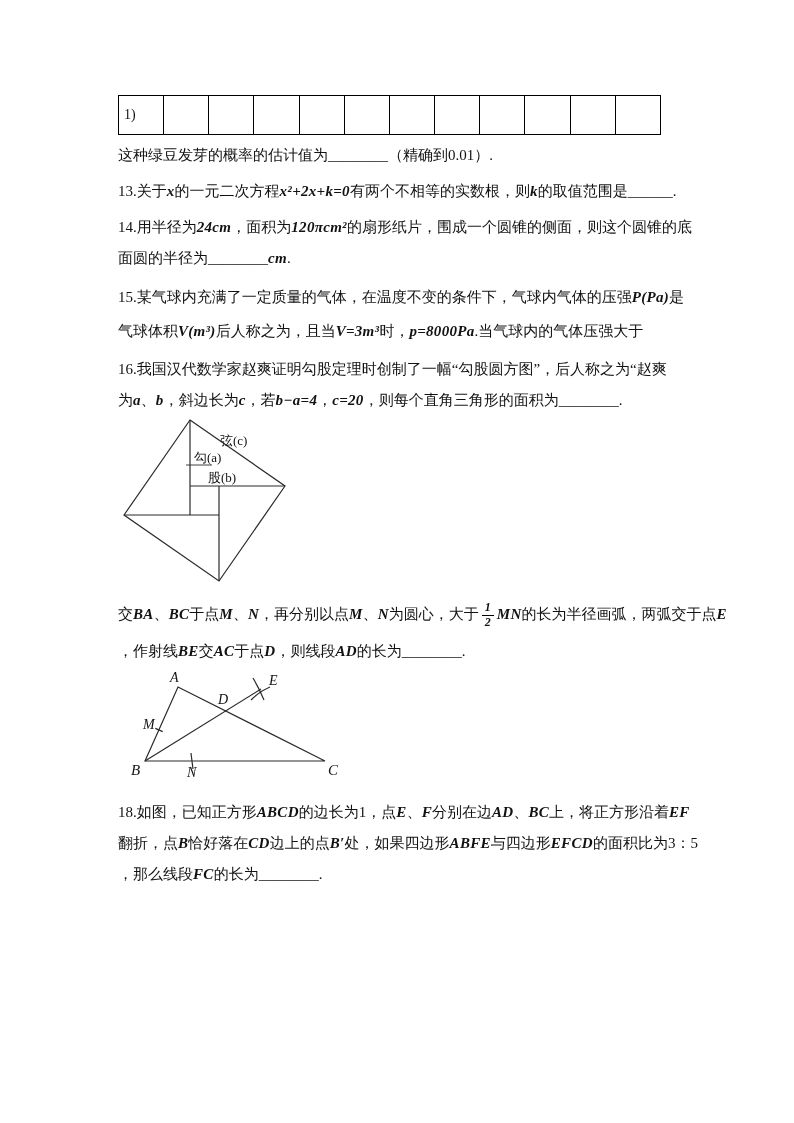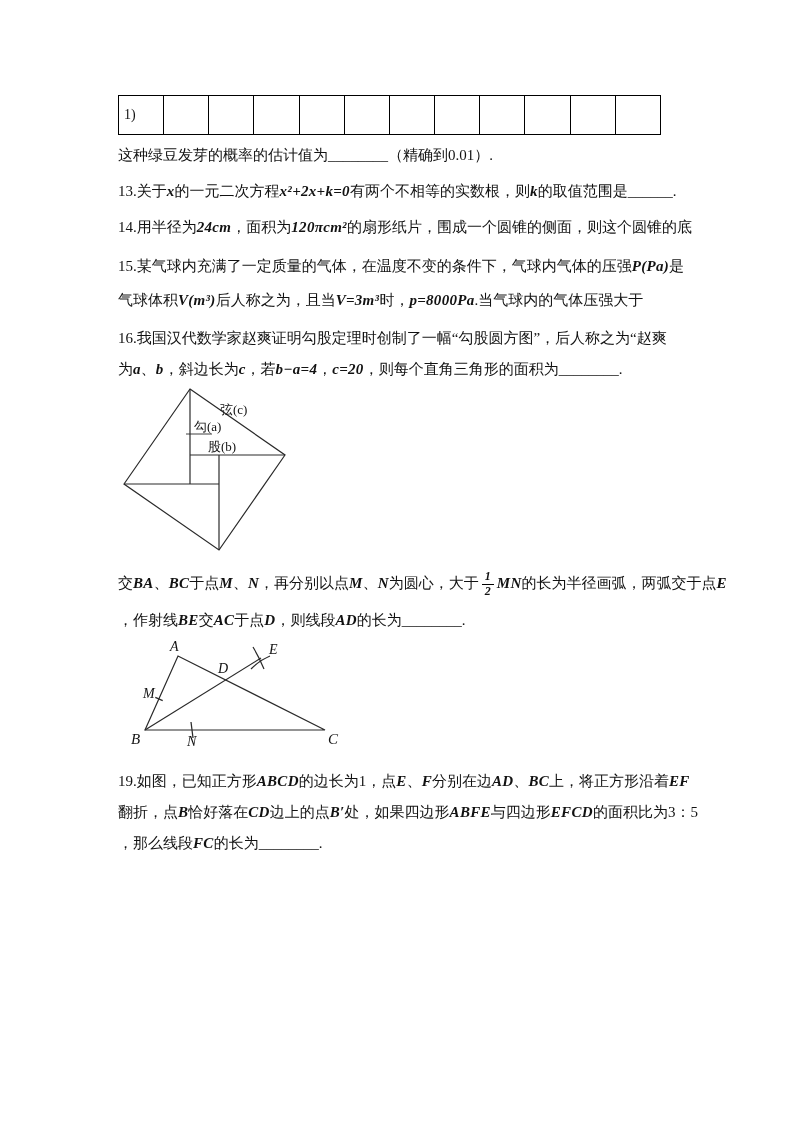--- a/index.html
+++ b/index.html
@@ -59,20 +59,21 @@
     <div class="block">
       <div class="line"><span>这种绿豆发芽的概率的估计值为________（精确到0.01）.</span></div>
     </div>
 
     <div class="block">
       <div class="line"><span>13.关于</span><span class="m">x</span><span>的一元二次方程</span><span class="m">x²+2x+k=0</span><span>有两个不相等的实数根，则</span><span class="m">k</span><span>的取值范围是______.</span></div>
     </div>
 
     <div class="block">
       <div class="line"><span>14.用半径为</span><span class="m">24cm</span><span>，面积为</span><span class="m">120πcm²</span><span>的扇形纸片，围成一个圆锥的侧面，则这个圆锥的底</span></div>
+      <div class="line"><span>面圆的半径为________</span><span class="m">cm</span><span>.</span></div>
     </div>
 
     <div class="block" style="margin-top:6px;">
       <div class="line tall"><span>15.某气球内充满了一定质量的气体，在温度不变的条件下，气球内气体的压强</span><span class="m">P(Pa)</span><span>是</span></div>
       <div class="line tall"><span>气球体积</span><span class="m">V(m³)</span><span>后人称之为，且当</span><span class="m">V=3m³</span><span>时，</span><span class="m">p=8000Pa</span><span>.当气球内的气体压强大于</span></div>
     </div>
 
     <div class="block" style="margin-top:6px;">
       <div class="line"><span>16.我国汉代数学家赵爽证明勾股定理时创制了一幅“勾股圆方图”，后人称之为“赵爽</span></div>
       <div class="line"><span>为</span><span class="m">a</span><span>、</span><span class="m">b</span><span>，斜边长为</span><span class="m">c</span><span>，若</span><span class="m">b−a=4</span><span>，</span><span class="m">c=20</span><span>，则每个直角三角形的面积为________.</span></div>
@@ -112,19 +113,19 @@
         <text class="lbl-it" x="88" y="35">D</text>
         <text class="lbl-it" x="139" y="16">E</text>
         <text class="lbl-it" x="13" y="60">M</text>
         <text class="lbl-it-lg" x="1" y="106">B</text>
         <text class="lbl-it" x="57" y="108">N</text>
         <text class="lbl-it-lg" x="198" y="106">C</text>
       </svg>
     </div>
 
     <div class="block" style="margin-top:14px;">
-      <div class="line"><span>19.如图，已知正方形</span><span class="m">ABCD</span><span>的边长为1，点</span><span class="m">E</span><span>、</span><span class="m">F</span><span>分别在边</span><span class="m">AD</span><span>、</span><span class="m">BC</span><span>上，将正方形沿着</span><span class="m">EF</span></div>
+      <div class="line"><span>18.如图，已知正方形</span><span class="m">ABCD</span><span>的边长为1，点</span><span class="m">E</span><span>、</span><span class="m">F</span><span>分别在边</span><span class="m">AD</span><span>、</span><span class="m">BC</span><span>上，将正方形沿着</span><span class="m">EF</span></div>
       <div class="line"><span>翻折，点</span><span class="m">B</span><span>恰好落在</span><span class="m">CD</span><span>边上的点</span><span class="m">B′</span><span>处，如果四边形</span><span class="m">ABFE</span><span>与四边形</span><span class="m">EFCD</span><span>的面积比为3：5</span></div>
       <div class="line"><span>，那么线段</span><span class="m">FC</span><span>的长为________.</span></div>
     </div>
 
   </div>
 </div>
 
 </body></html>

